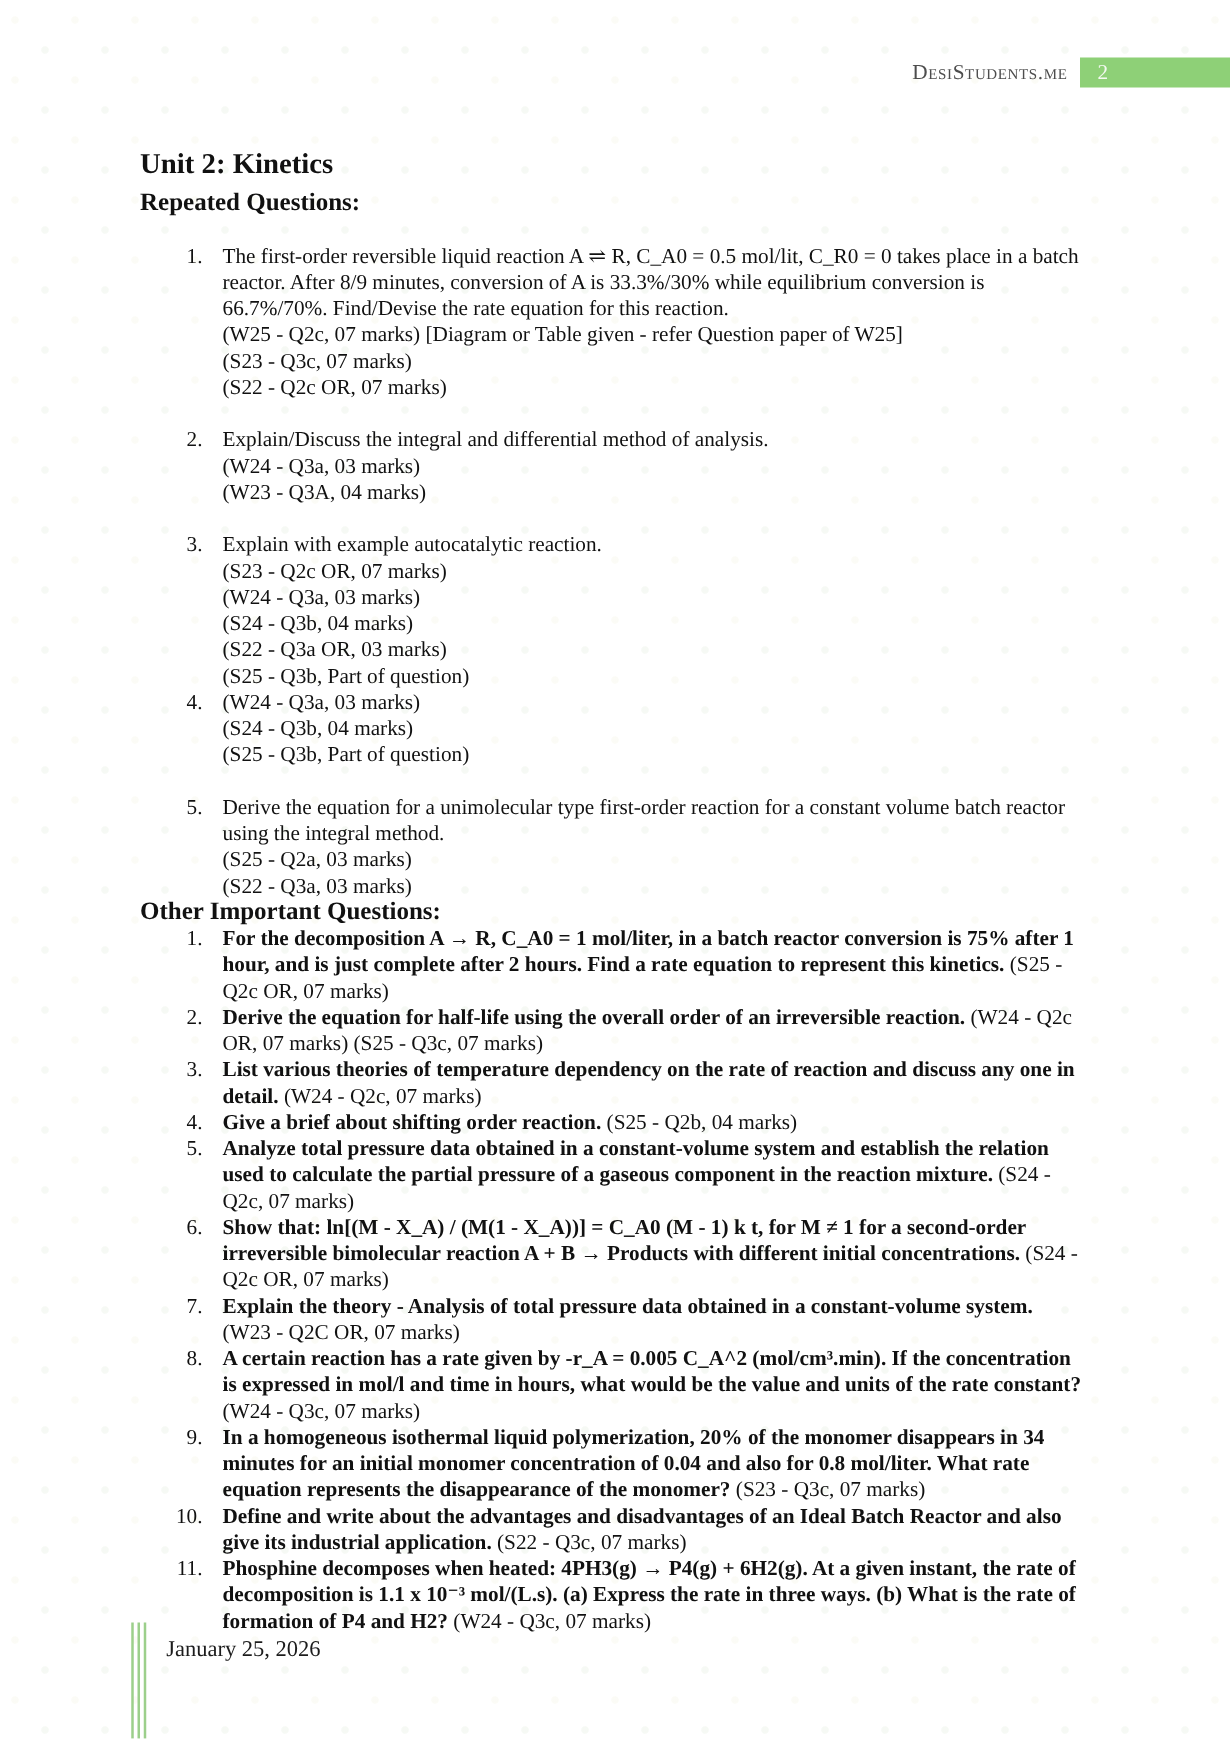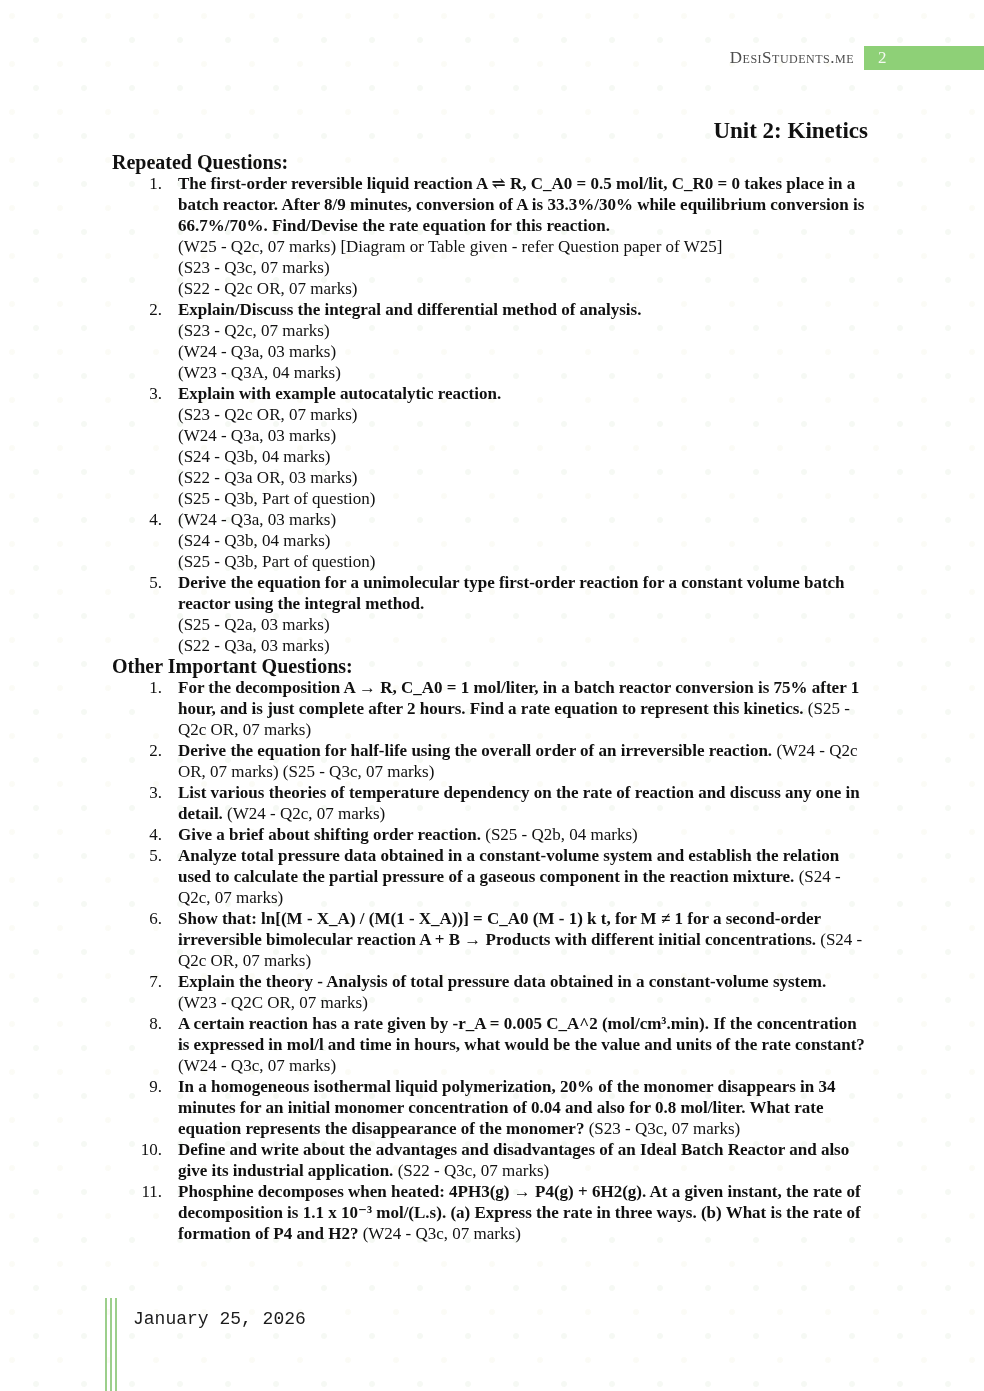--- a/index.html
+++ b/index.html
@@ -26,39 +26,39 @@
   .page-badge{
     position:absolute;right:0;top:0;width:120px;height:24px;
     background:#8ed077;
   }
   .page-badge span{
     display:block;margin-left:14px;line-height:23px;font-size:17px;color:#f4f9f1;
   }
   
   .content{position:absolute;top:117px;left:112px;width:756px;}
   .title{
-    margin:0 0 7px 0;font-size:23px;line-height:28px;font-weight:bold;text-align:right;
+    margin:0 0 7px 0;font-size:23px;line-height:28px;font-weight:bold;text-align:left;
   }
   .section-heading{font-size:20px;line-height:21px;font-weight:bold;}
   ol.qlist{list-style:none;margin:0;padding:0;}
   ol.qlist li{
     position:relative;padding-left:66px;font-size:17px;line-height:21px;
   }
   .num{
     position:absolute;left:0;top:0;width:50px;text-align:right;font-weight:normal;
   }
-  .q-text{font-weight:bold;}
+  .q-text{font-weight:normal;margin-top:21px;}
   .marks-line{font-weight:normal;}
   .q-bold{font-weight:bold;}
   .q-marks{font-weight:normal;}
   
   .footer{position:absolute;left:105px;top:1298px;height:93px;}
   .green-lines{position:absolute;left:0;top:0;height:93px;display:flex;}
   .green-lines i{display:block;width:2px;height:100%;background:#9ccf8b;margin-right:3px;}
-  .date{position:absolute;left:28px;top:10px;font-size:18px;line-height:22px;color:#1c1c1c;white-space:nowrap;font-family:Liberation Mono, monospace;}
+  .date{position:absolute;left:28px;top:10px;font-size:18px;line-height:22px;color:#1c1c1c;white-space:nowrap;}
 </style>
 </head>
 <body>
 
 <div class="page">
 
   <div class="header">
     <span class="site">DesiStudents.me</span>
     <div class="page-badge">
       <span>2</span>
@@ -73,21 +73,20 @@
       <li>
         <span class="num">1.</span>
         <div class="q-text">The first-order reversible liquid reaction A ⇌ R, C_A0 = 0.5 mol/lit, C_R0 = 0 takes place in a batch reactor. After 8/9 minutes, conversion of A is 33.3%/30% while equilibrium conversion is 66.7%/70%. Find/Devise the rate equation for this reaction.</div>
         <div class="marks-line">(W25 - Q2c, 07 marks) [Diagram or Table given - refer Question paper of W25]</div>
         <div class="marks-line">(S23 - Q3c, 07 marks)</div>
         <div class="marks-line">(S22 - Q2c OR, 07 marks)</div>
       </li>
       <li>
         <span class="num">2.</span>
         <div class="q-text">Explain/Discuss the integral and differential method of analysis.</div>
-        <div class="marks-line">(S23 - Q2c, 07 marks)</div>
         <div class="marks-line">(W24 - Q3a, 03 marks)</div>
         <div class="marks-line">(W23 - Q3A, 04 marks)</div>
       </li>
       <li>
         <span class="num">3.</span>
         <div class="q-text">Explain with example autocatalytic reaction.</div>
         <div class="marks-line">(S23 - Q2c OR, 07 marks)</div>
         <div class="marks-line">(W24 - Q3a, 03 marks)</div>
         <div class="marks-line">(S24 - Q3b, 04 marks)</div>
         <div class="marks-line">(S22 - Q3a OR, 03 marks)</div>

